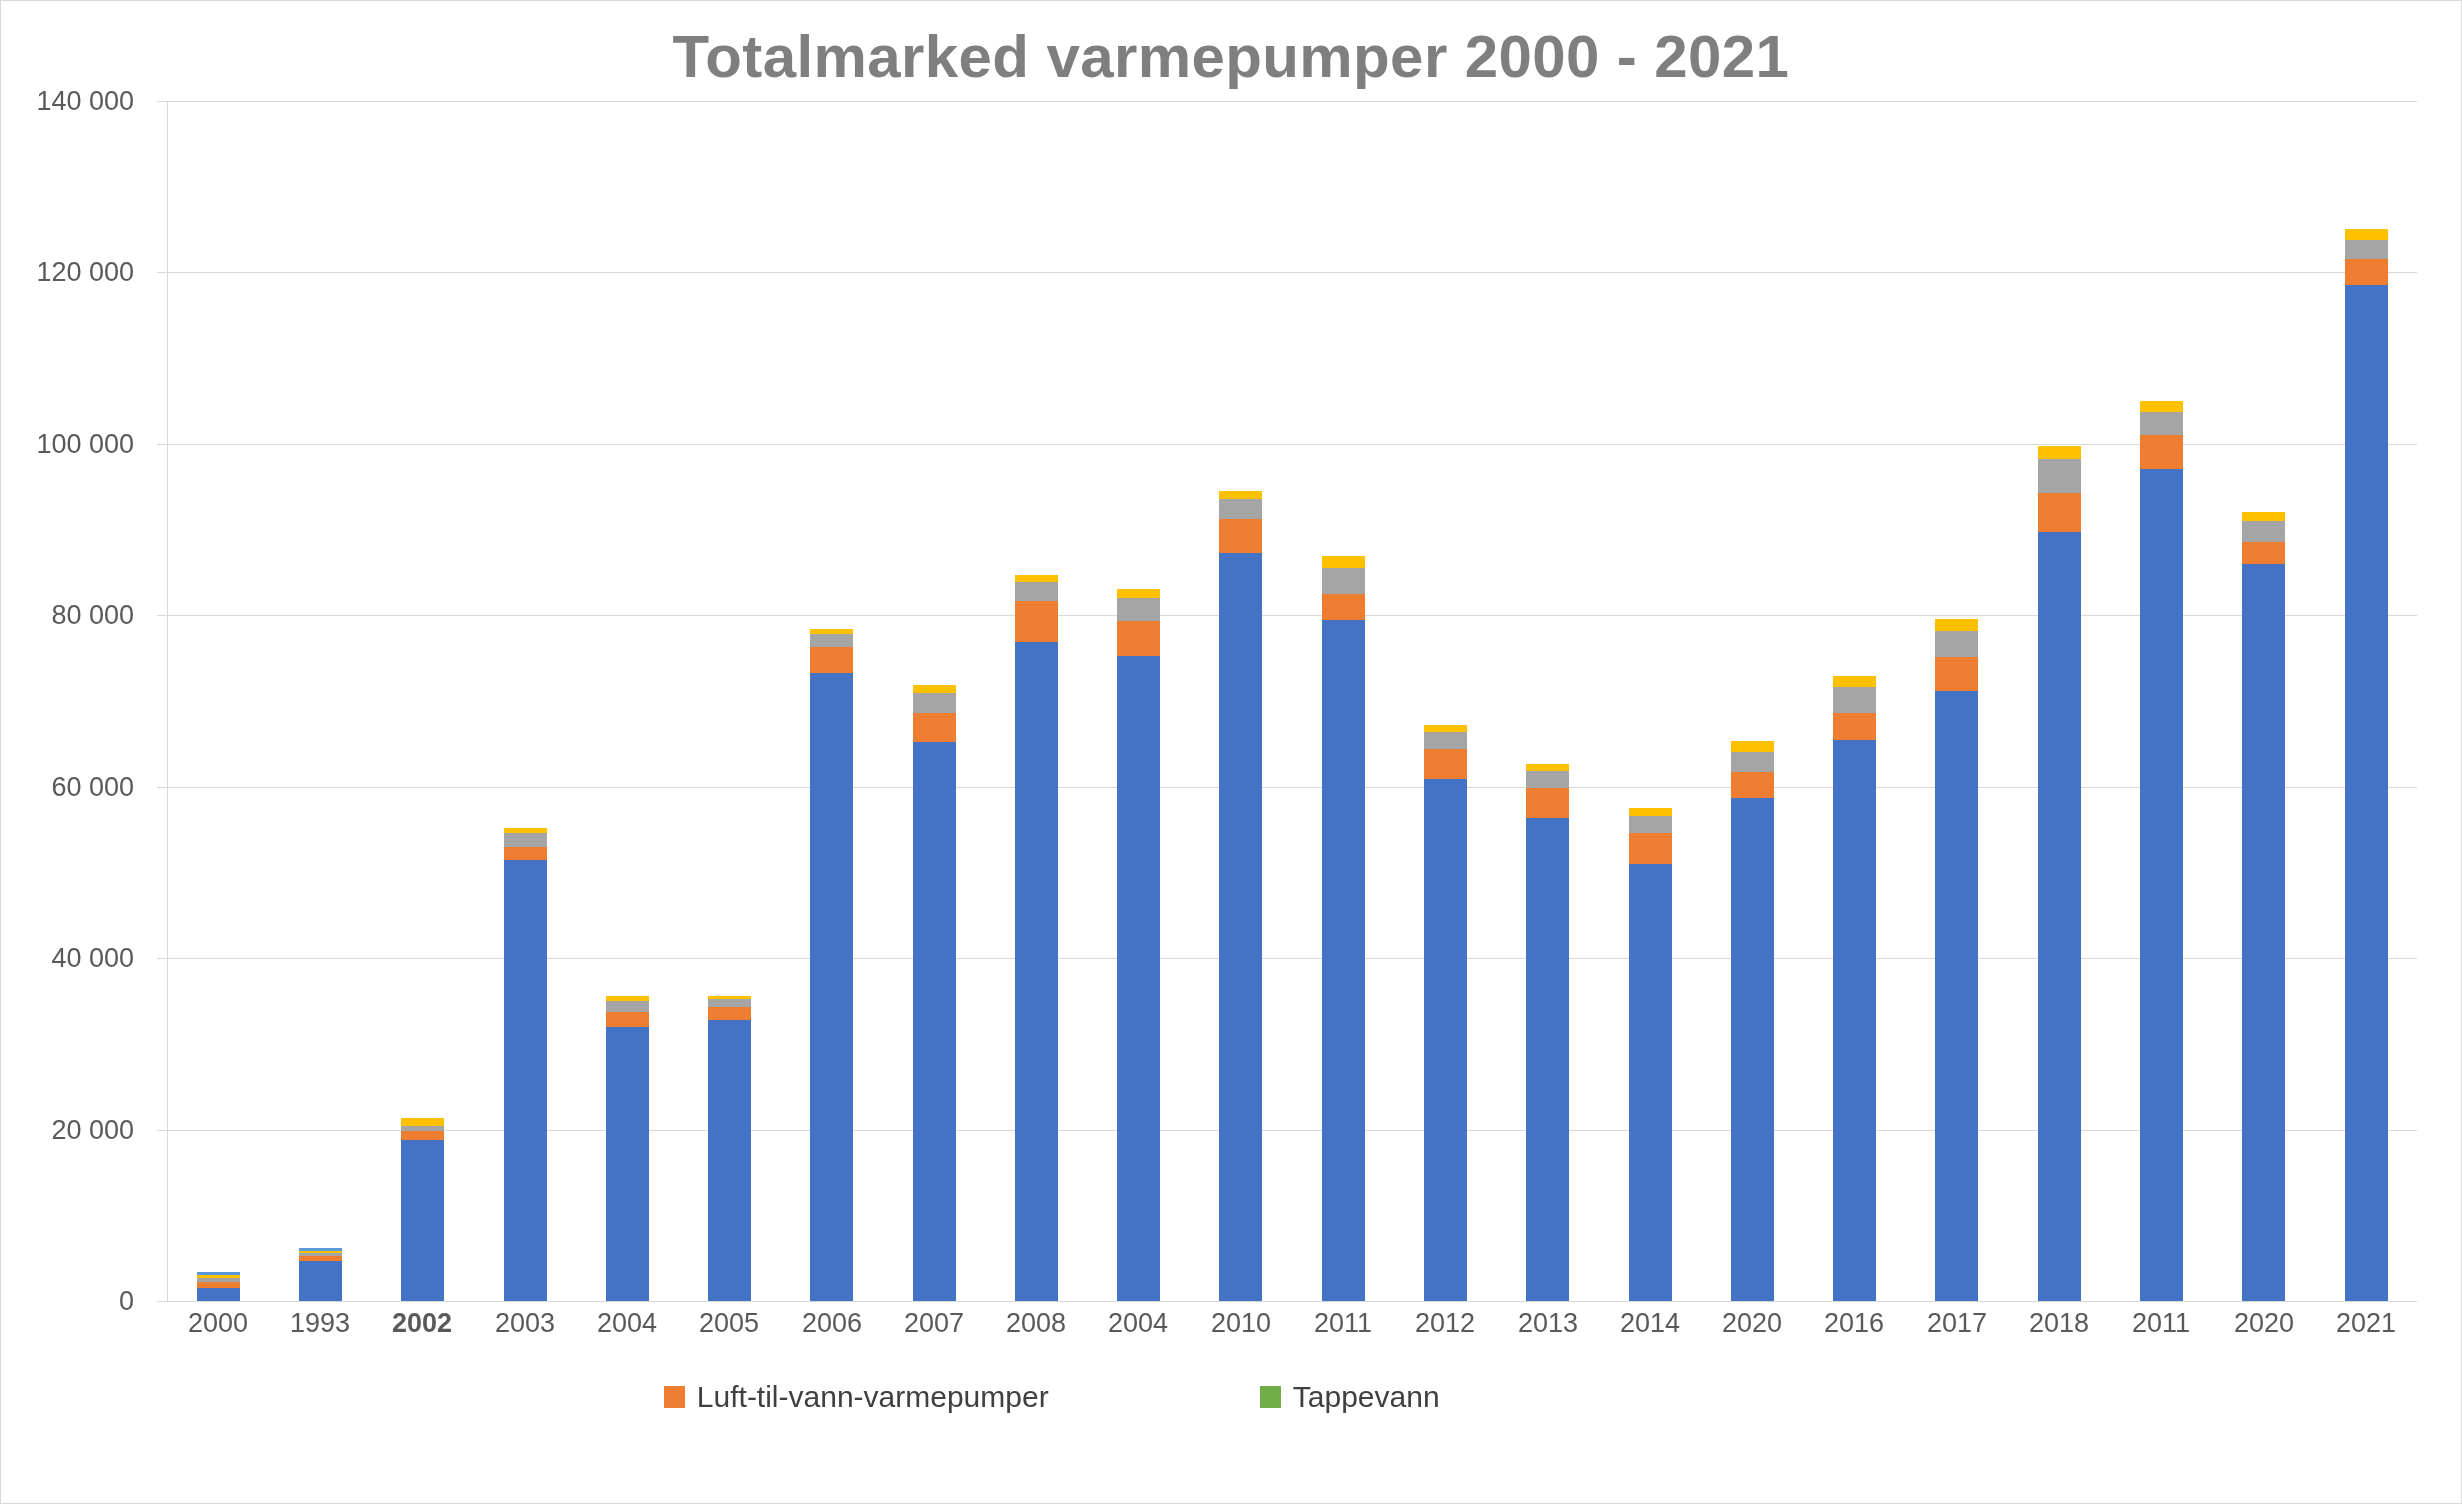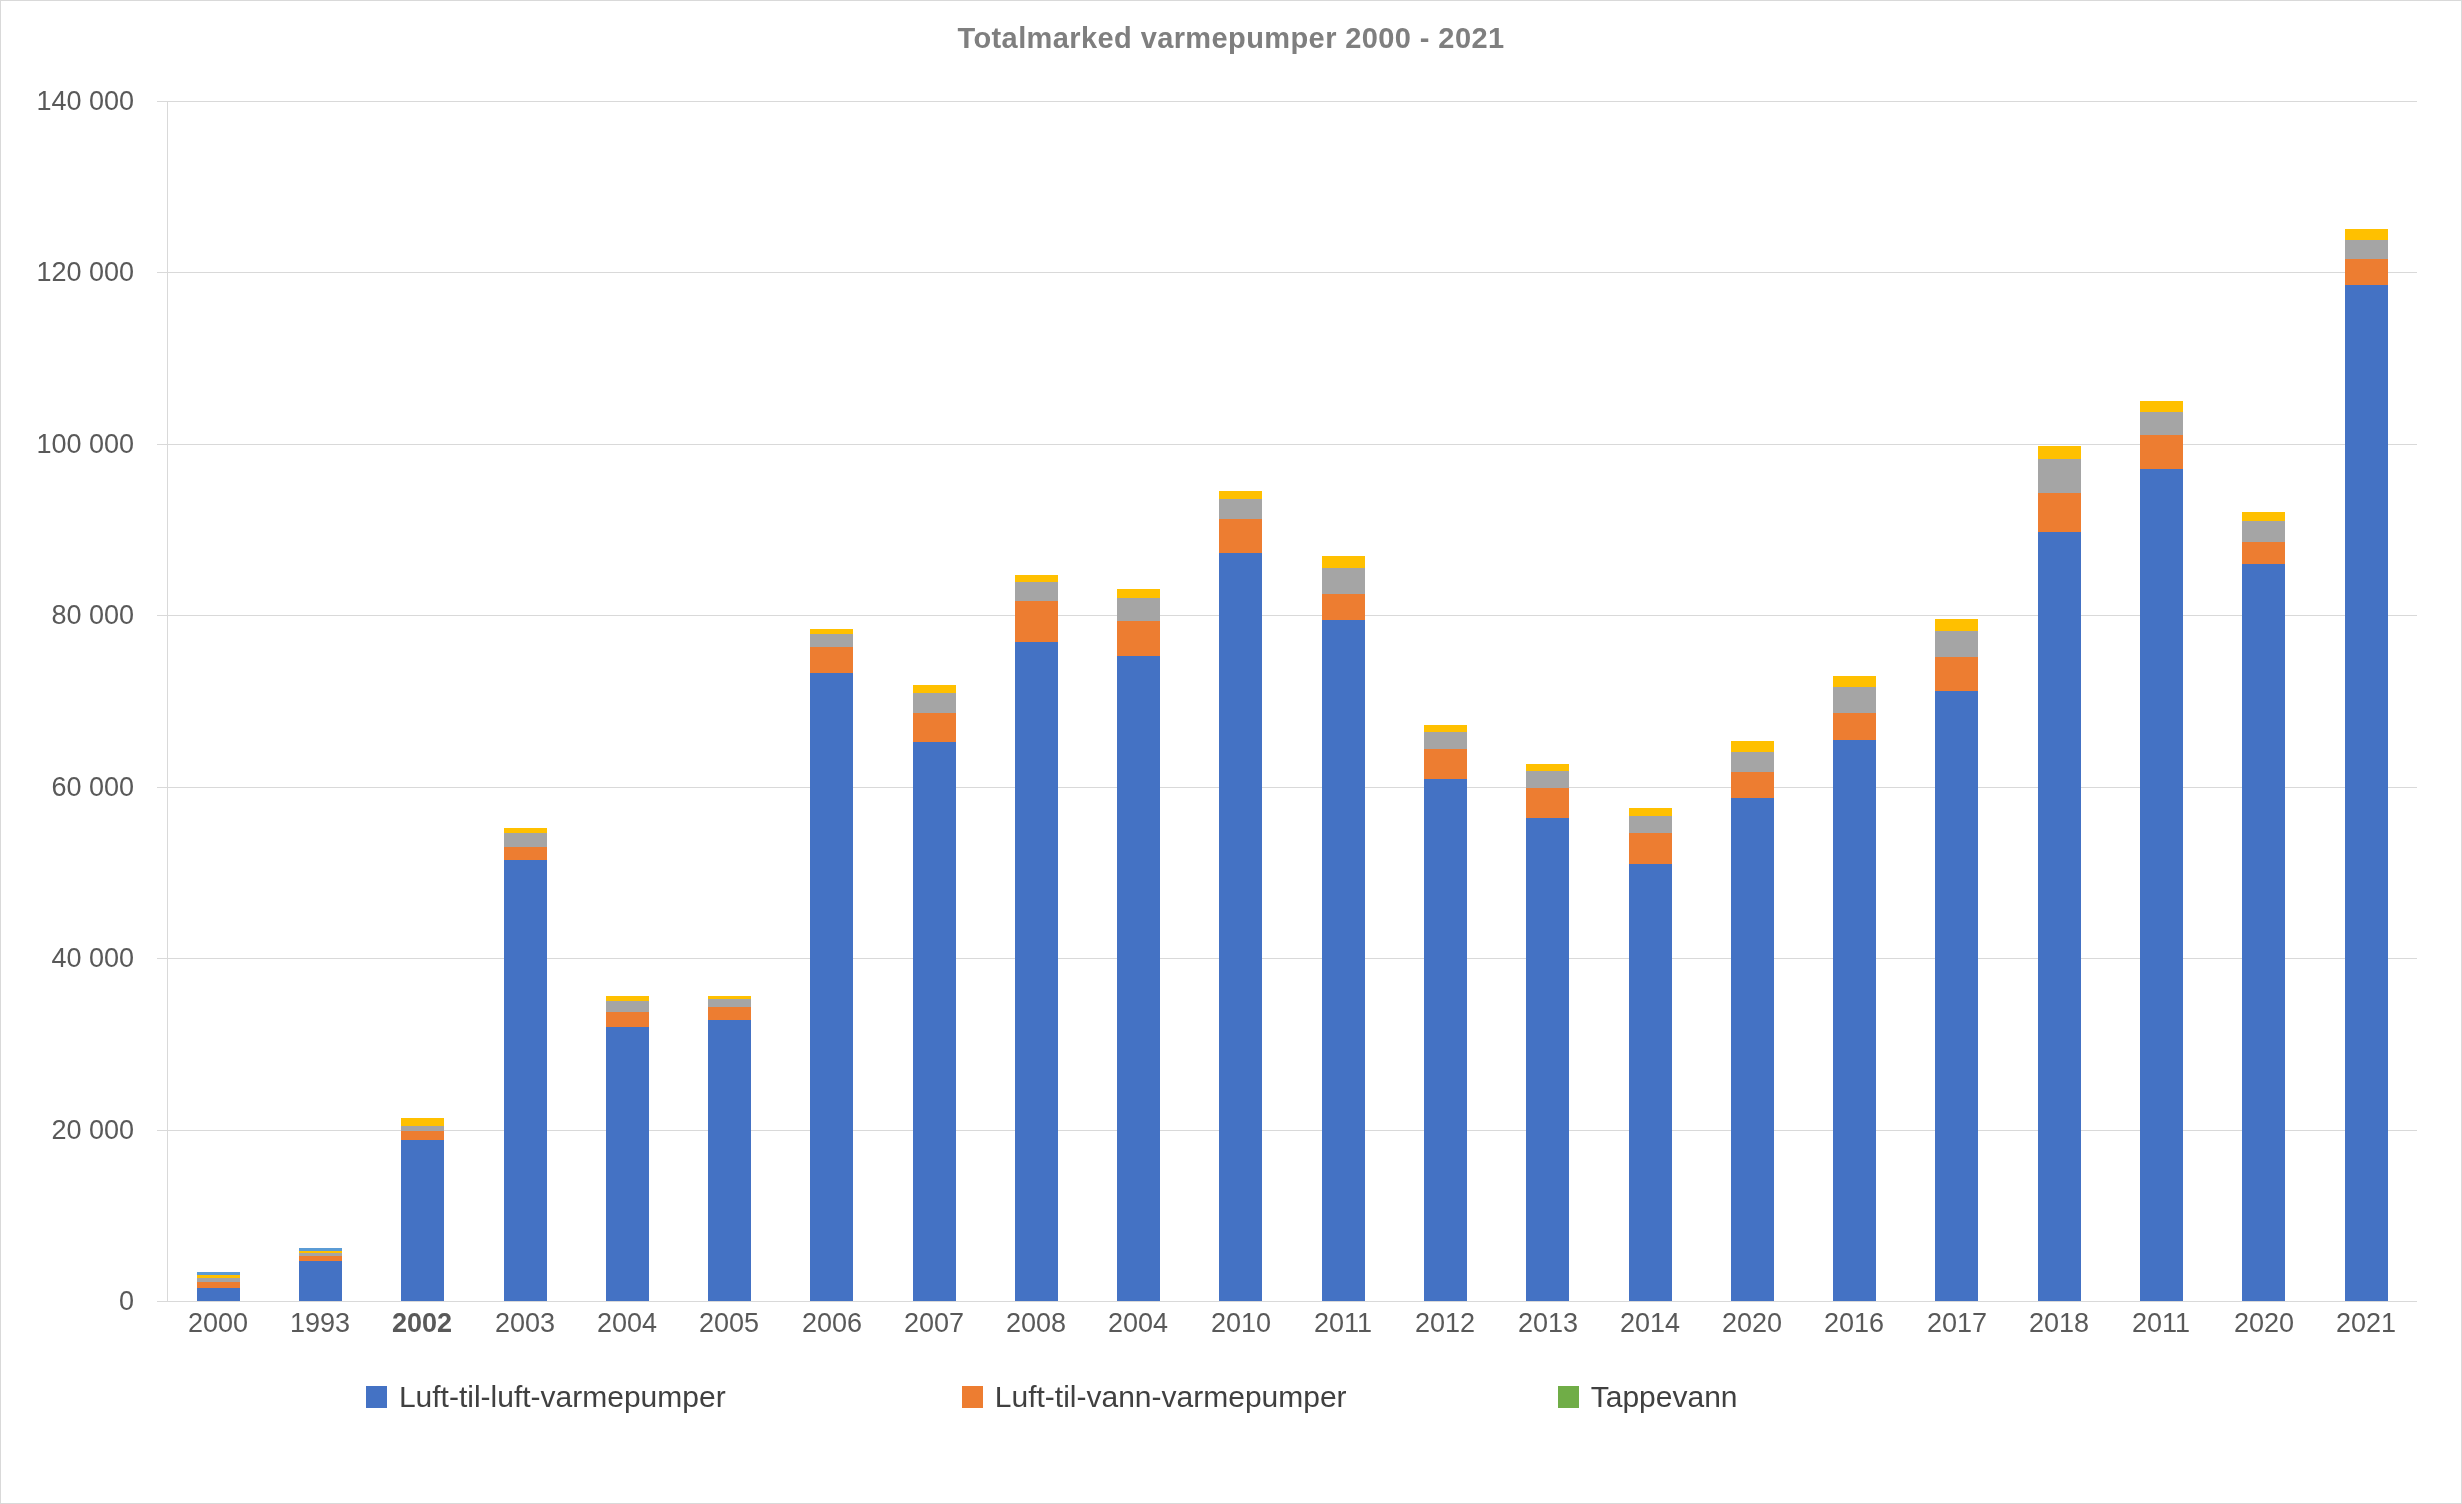--- a/index.html
+++ b/index.html
@@ -17,21 +17,21 @@
     background: #ffffff;
     box-sizing: border-box;
     border: 1.4px solid #d9d9d9;
   }
   #chart-title {
     position: absolute;
     top: 21.4px;
     left: 0;
     width: 100%;
     text-align: center;
-    font-size: 29px;
+    font-size: 60px;
     font-weight: bold;
     color: #7f7f7f;
     letter-spacing: 0.4px;
   }
   
   #plot-area {
     position: absolute;
     left: 166px;
     top: 100px;
     width: 2250px;
@@ -286,24 +286,20 @@
         <div class="seg" style="height: 1016px; background: rgb(68, 114, 196);"></div>
         <div class="seg" style="height: 26px; background: rgb(237, 125, 49);"></div>
         <div class="seg" style="height: 19px; background: rgb(165, 165, 165);"></div>
         <div class="seg" style="height: 11px; background: rgb(255, 192, 0);"></div>
       </div>
     </div>
 
   <div id="x-axis-line"></div>
 
   <div id="legend">
-      <div class="legend-item">
-        <span class="legend-swatch" style="background: rgb(68, 114, 196);"></span>
-        <span class="legend-label">Luft-til-luft-varmepumper</span>
-      </div>
       <div class="legend-item">
         <span class="legend-swatch" style="background: rgb(237, 125, 49);"></span>
         <span class="legend-label">Luft-til-vann-varmepumper</span>
       </div>
       <div class="legend-item">
         <span class="legend-swatch" style="background: rgb(112, 173, 71);"></span>
         <span class="legend-label">Tappevann</span>
       </div>
     </div>
 

